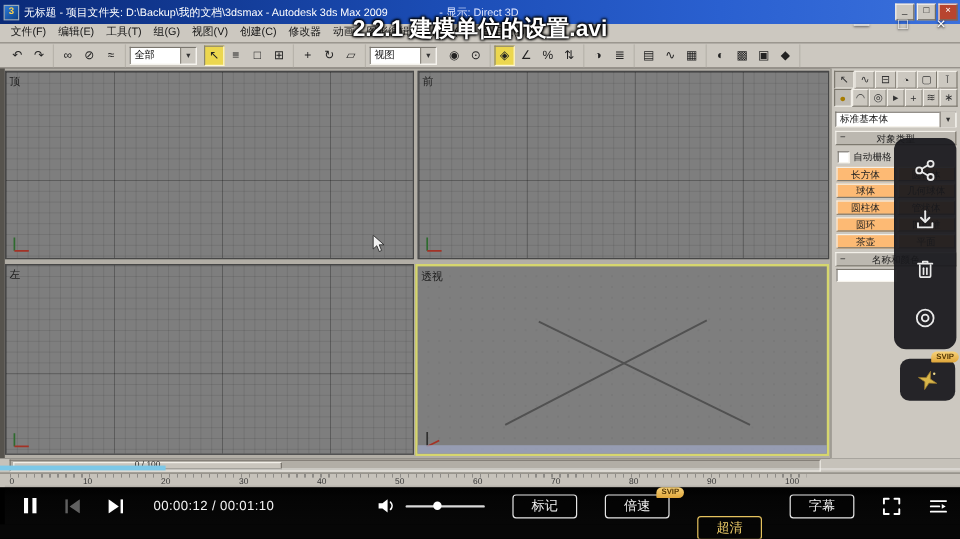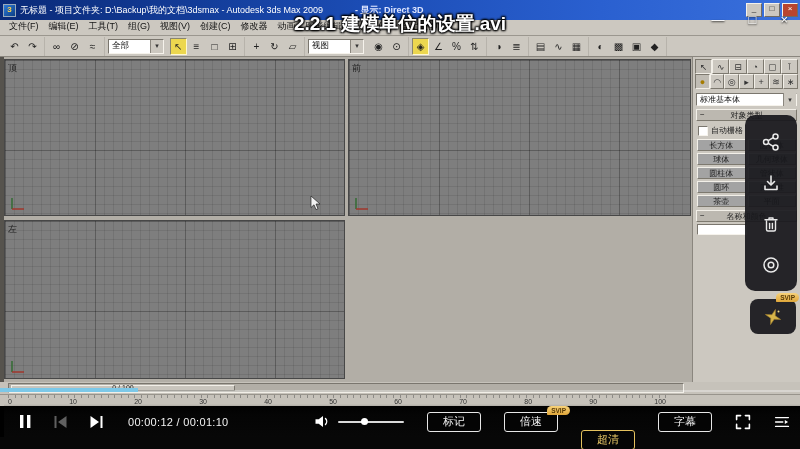--- a/index.html
+++ b/index.html
@@ -6,21 +6,21 @@
   .stage{position:relative;width:800px;height:449px;overflow:hidden;background:#000;
          font-family:"Liberation Sans","DejaVu Sans",sans-serif;-webkit-font-smoothing:antialiased;}
 
   
   .titlebar{position:absolute;left:0;top:0;width:800px;height:20px;
     background:linear-gradient(90deg,#0a2a78 0%,#1b4cb4 45%,#2a60d0 75%,#3a70dc 100%);
     display:flex;align-items:center;padding:0 2px 0 3px;box-sizing:border-box;color:#fff;}
   .app-icon{width:11px;height:11px;background:linear-gradient(135deg,#2d7bd6,#0c3f86);
     border:1px solid #9ab;margin-right:4px;font-size:8px;line-height:10px;text-align:center;color:#ffd24a;font-weight:bold;}
   .tb-title{font-size:9px;white-space:nowrap;overflow:hidden;}
-  .tb-disp{font-size:9px;margin-left:32px;white-space:nowrap;color:#dfe6ff;font-weight:bold;}
+  .tb-disp{font-size:9px;margin-left:43px;white-space:nowrap;color:#dfe6ff;}
   .tb-winbtns{margin-left:auto;display:flex;gap:2px;}
   .wb{width:14px;height:12px;background:#ccc8c0;border:1px solid;border-color:#f4f1ea #6f6b63 #6f6b63 #f4f1ea;
       font-size:8px;line-height:10px;text-align:center;color:#222;cursor:default;}
   .wb-close{color:#fff;background:#b8452f;}
 
   
   .menubar{position:absolute;left:0;top:20px;width:800px;height:16px;background:#ccc8c0;
     border-bottom:1px solid #9b978f;display:flex;padding-left:4px;box-sizing:border-box;}
   .menu-item{font-size:9px;color:#141414;padding:0 5px;white-space:nowrap;}
 
@@ -72,21 +72,21 @@
     background:#fff;border:1px solid;border-color:#7a766e #f6f3ec #f6f3ec #7a766e;font-size:8px;color:#111;
     padding-left:3px;box-sizing:border-box;}
   .cp-roll{position:relative;height:12px;margin:2px 1px;background:#bcb8b0;
     border:1px solid;border-color:#f2efe8 #7d796f #7d796f #f2efe8;
     font-size:8px;color:#222;display:flex;align-items:center;justify-content:center;box-sizing:border-box;}
   .cp-roll .minus{position:absolute;left:3px;top:0;font-size:8px;}
   .cp-check{display:flex;align-items:center;gap:3px;font-size:8px;color:#222;padding:2px 3px;}
   .checkbox{width:8px;height:8px;background:#fff;border:1px solid;border-color:#7a766e #f6f3ec #f6f3ec #7a766e;}
   .cp-grid{display:grid;grid-template-columns:1fr 1fr;gap:2px;padding:1px 2px;}
   .cp-btn{height:12px;display:flex;align-items:center;justify-content:center;font-size:8px;color:#222;
-    background:#a3a3a3;border:1px solid;border-color:#f2efe8 #7d796f #7d796f #f2efe8;box-sizing:border-box;}
+    background:#fdba74;border:1px solid;border-color:#f2efe8 #7d796f #7d796f #f2efe8;box-sizing:border-box;}
   .cp-input{width:48px;height:9px;margin:2px 2px;background:#fff;border:1px solid;border-color:#7a766e #f6f3ec #f6f3ec #7a766e;}
 
   
   .timeslider{position:absolute;left:0;top:382px;width:800px;height:12px;background:#c6c2ba;}
   .ts-track{position:absolute;left:8px;top:1px;width:676px;height:10px;background:#b2aea6;
     border:1px solid;border-color:#7a766e #f2efe8 #f2efe8 #7a766e;box-sizing:border-box;}
   .ts-handle{position:absolute;left:2px;top:1px;width:224px;height:6px;background:#c9c5bd;
     border:1px solid;border-color:#f2efe8 #7a766e #7a766e #f2efe8;box-sizing:border-box;
     font-size:7px;color:#222;display:flex;align-items:center;justify-content:center;line-height:6px;}
   .trackbar{position:absolute;left:0;top:394px;width:800px;height:12px;background:#c6c2ba;
@@ -232,20 +232,32 @@
       <line x1="3" y1="17" x2="3" y2="6" stroke="#2e6b2e" stroke-width="1.4"></line>
       <line x1="3" y1="17" x2="15" y2="17" stroke="#a33226" stroke-width="1.4"></line>
     </svg>
   </div>
   <div class="vp vp-left">
     <span class="vp-label">左</span>
     <svg class="gizmo" width="20" height="20" viewBox="0 0 20 20">
       <line x1="3" y1="17" x2="3" y2="6" stroke="#2e6b2e" stroke-width="1.4"></line>
       <line x1="3" y1="17" x2="15" y2="17" stroke="#a33226" stroke-width="1.4"></line>
     </svg>
+  </div>
+  <div class="vp vp-persp">
+    <span class="vp-label">透视</span>
+    <svg class="persp-lines" width="341" height="156" viewBox="0 0 341 156">
+      <line x1="101" y1="46" x2="277" y2="132" stroke="#515151" stroke-width="1.6"></line>
+      <line x1="241" y1="45" x2="73" y2="132" stroke="#515151" stroke-width="1.6"></line>
+    </svg>
+    <svg class="gizmo" width="20" height="20" viewBox="0 0 20 20">
+      <line x1="4" y1="17" x2="4" y2="5" stroke="#30302f" stroke-width="1.4"></line>
+      <line x1="4" y1="17" x2="14" y2="12" stroke="#a33226" stroke-width="1.4"></line>
+    </svg>
+    <div class="persp-strip"></div>
   </div>
 
   <svg class="cursor" width="11" height="15" viewBox="0 0 11 15">
     <polygon points="1,0 1,11.5 4,8.8 6,13.6 8,12.7 6,8 10,8" fill="#f2f2f2" stroke="#222" stroke-width="0.7"></polygon>
   </svg>
 
   <div class="cmdpanel">
     <div class="cp-tabs">
         <div class="cp-tab hl">↖</div>
         <div class="cp-tab">∿</div>

